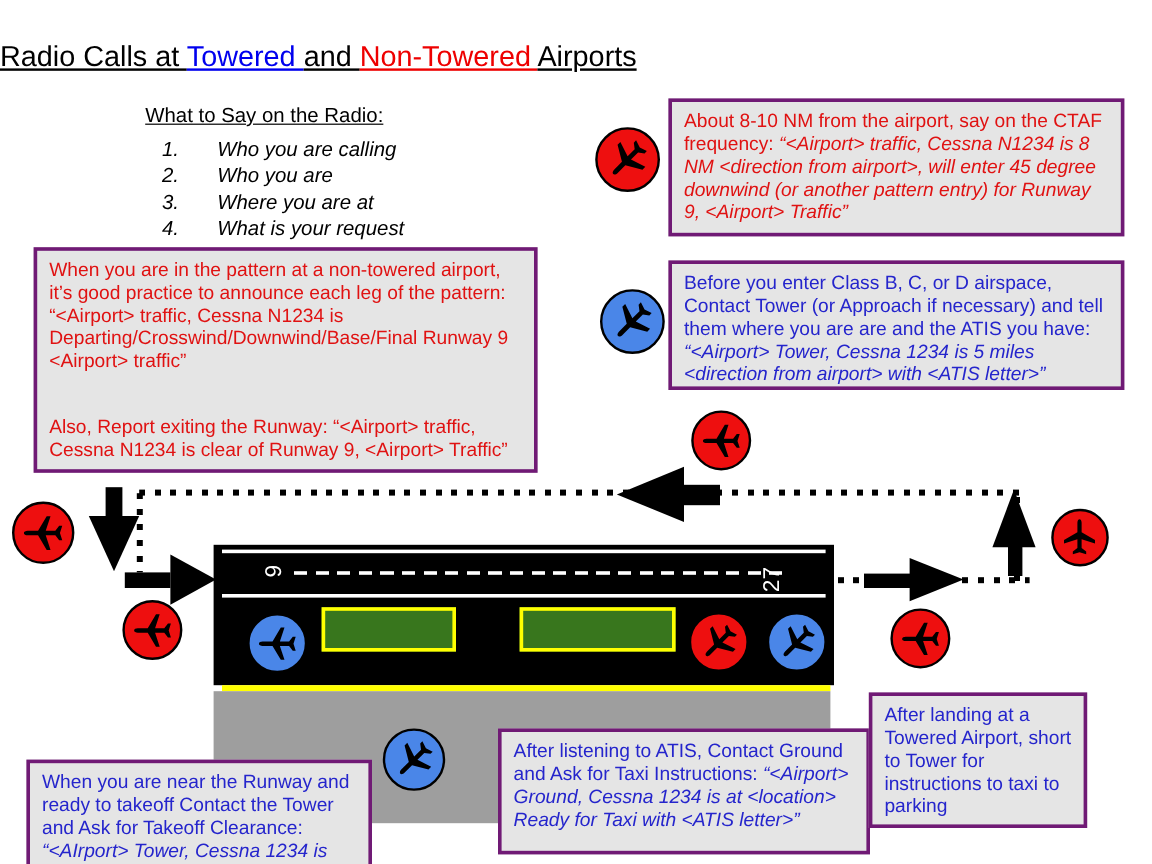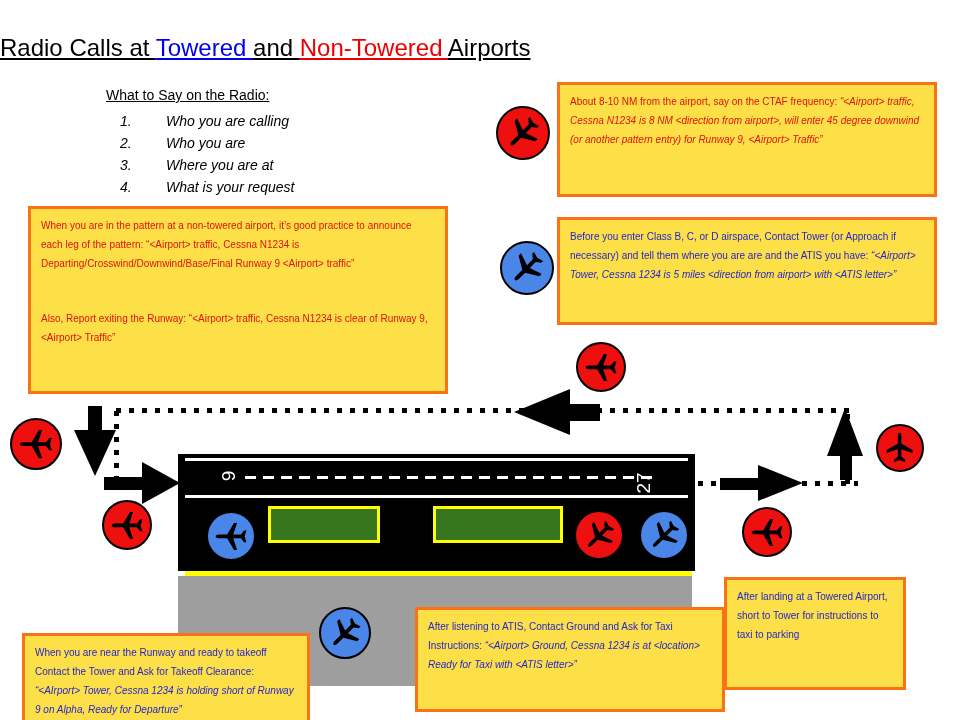--- a/index.html
+++ b/index.html
@@ -8,28 +8,28 @@
   #canvas { position:relative; width:960px; height:720px; background:#fff; overflow:hidden; }
 
   
   .title { position:absolute; left:0; top:34px; width:960px; text-align:left;
            font-size:24px; color:#000; white-space:pre; }
   .title span { text-decoration:underline; }
   .t-blue { color:var(--title-towered); }
   .t-red  { color:var(--title-non-towered); }
 
   
-  .radio-list { position:absolute; left:106px; top:87px; font-size:14px; color:#000; }
+  .radio-list { position:absolute; left:121px; top:87px; font-size:17px; color:#000; }
   .rl-head { text-decoration:underline; margin-bottom:7px; }
   .rl-item { margin-left:14px; height:22px; line-height:22px;font-style:italic; }
   .rl-num  { display:inline-block; width:46px; }
 
   
-  .box { position:absolute; background:#fde047; border:3px solid #f97316; padding:7px 10px;
-         font-size:10px; line-height:19px; z-index:5; }
+  .box { position:absolute; background:#e5e5e5; border:3px solid #701a75; padding:7px 10px;
+         font-size:16px; line-height:19px; z-index:5; }
   .box.red  { color:var(--red-text); }
   .box.blue { color:var(--blue-text); }
   .quote { font-style:italic; }
   .box p { margin:0; }
   .box p.gap { margin-top:36px; }
 
   
   .dot-h { position:absolute; height:5px; z-index:1;
            background:repeating-linear-gradient(to right,#000 0 5px,transparent 5px 13px); }
   .dot-v { position:absolute; width:5px; z-index:1;

